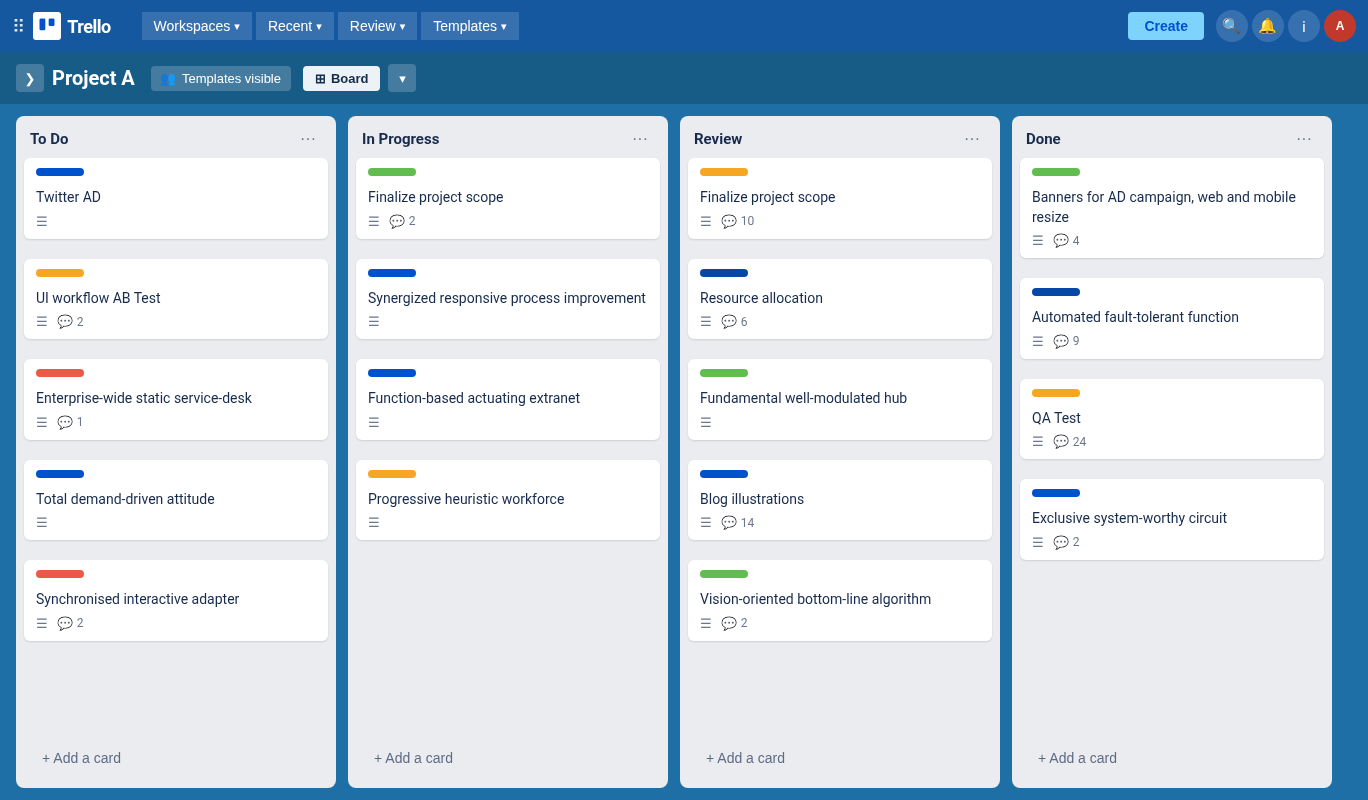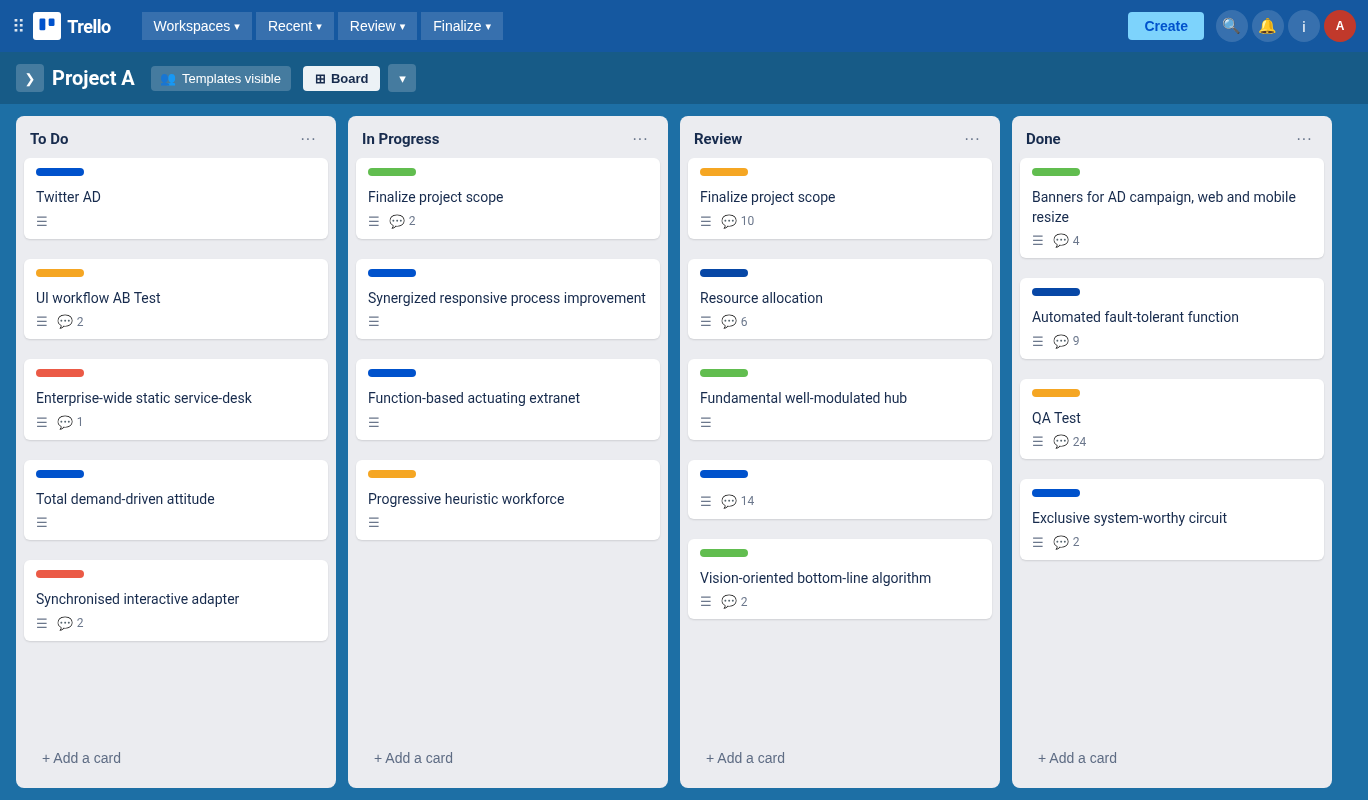--- a/index.html
+++ b/index.html
@@ -276,21 +276,21 @@
   </button>
   <button class="nav-btn">
     <span>Recent</span>
     <span class="nav-chevron">▾</span>
   </button>
   <button class="nav-btn">
     <span>Review</span>
     <span class="nav-chevron">▾</span>
   </button>
   <button class="nav-btn">
-    <span>Finalize</span>
+    <span>Templates</span>
     <span class="nav-chevron">▾</span>
   </button>
   <div class="nav-spacer"></div>
   <button class="nav-create-btn">
     <span>Create</span>
   </button>
   <div class="nav-icons">
     <button class="nav-icon-btn">🔍</button>
     <button class="nav-icon-btn">🔔</button>
     <button class="nav-icon-btn">ℹ</button>
@@ -415,21 +415,21 @@
             <span class="card-meta-item">
               <span class="meta-icon">💬</span>
               <span>6</span>
             </span>
           </div></div>
         <div class="card"><span class="card-tag" style="background: rgb(97, 189, 79);"></span><div class="card-title">Fundamental well-modulated hub</div><div class="card-meta">
             <span class="card-meta-item">
               <span class="meta-icon">☰</span>
             </span>
           </div></div>
-        <div class="card"><span class="card-tag" style="background: rgb(0, 82, 204);"></span><div class="card-meta">
+        <div class="card"><span class="card-tag" style="background: rgb(0, 82, 204);"></span><div class="card-title">Blog illustrations</div><div class="card-meta">
             <span class="card-meta-item">
               <span class="meta-icon">☰</span>
             </span>
             <span class="card-meta-item">
               <span class="meta-icon">💬</span>
               <span>14</span>
             </span>
           </div></div>
         <div class="card"><span class="card-tag" style="background: rgb(97, 189, 79);"></span><div class="card-title">Vision-oriented bottom-line algorithm</div><div class="card-meta">
             <span class="card-meta-item">

